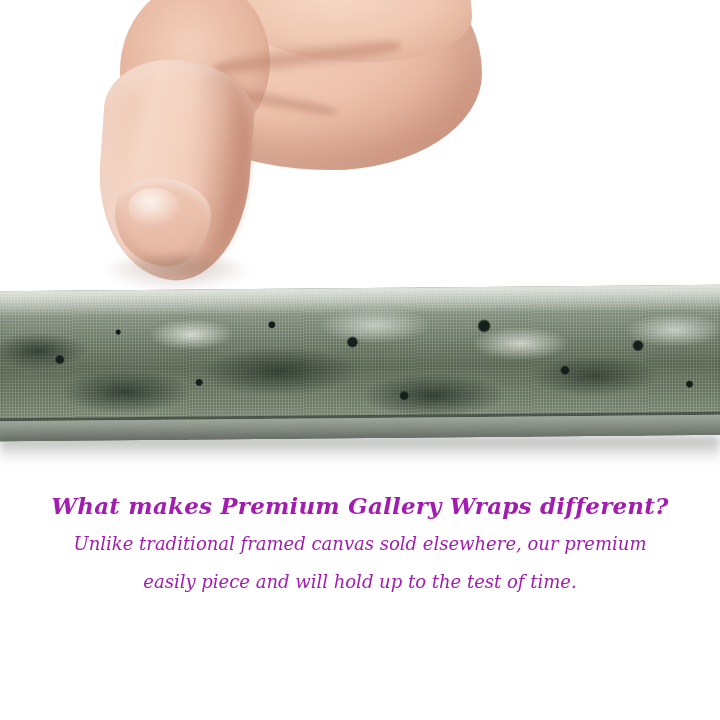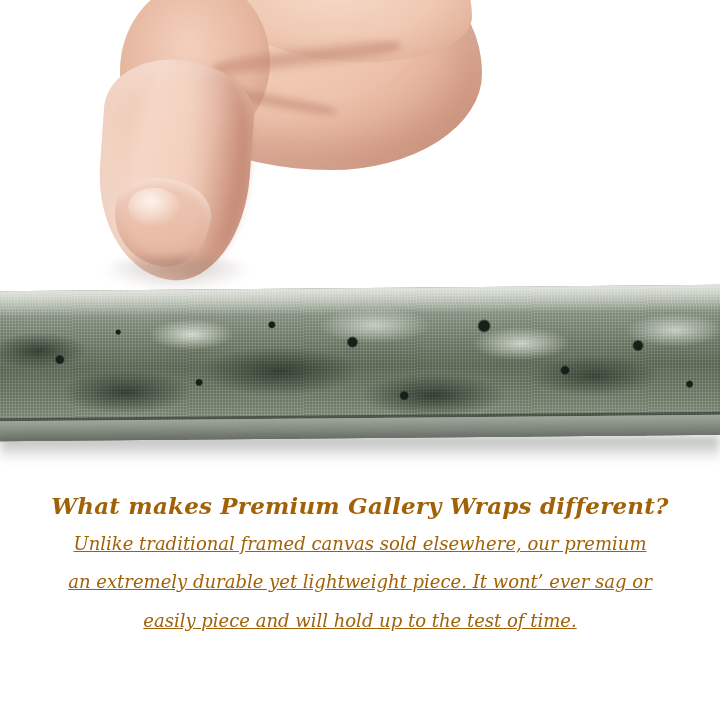--- a/index.html
+++ b/index.html
@@ -230,39 +230,38 @@
   }
 
   
   .caption {
     position: absolute;
     left: 0;
     top: 492px;
     width: 720px;
     text-align: center;
     font-family: "DejaVu Serif", serif;
-    color: #a16207;
+    color: #a21caf;
   }
   .caption-head {
     font-size: 23px;
     font-style: italic;
     font-weight: 700;
     letter-spacing: 0.2px;
     margin: 0 0 8px 0;
   }
   .caption-body {
     font-size: 18px;
     font-style: italic;
     line-height: 1.52;
     margin: 0 auto;
     width: 620px;
   }
   .caption-body p {
     margin: 11px;
-    text-decoration: underline;
   }
 </style>
 </head>
 <body>
 
 <div class="page">
 
   <div class="photo">
 
     <div class="hand">
@@ -286,18 +285,17 @@
       <div class="strip-edge"></div>
     </div>
 
     <div class="drop-shadow"></div>
   </div>
 
   <div class="caption">
     <div class="caption-head">What makes Premium Gallery Wraps different?</div>
     <div class="caption-body">
       <p>Unlike traditional framed canvas sold elsewhere, our premium</p>
-      <p>an extremely durable yet lightweight piece. It wont’ ever sag or</p>
       <p>easily piece and will hold up to the test of time.</p>
     </div>
   </div>
 
 </div>
 
 </body></html>

